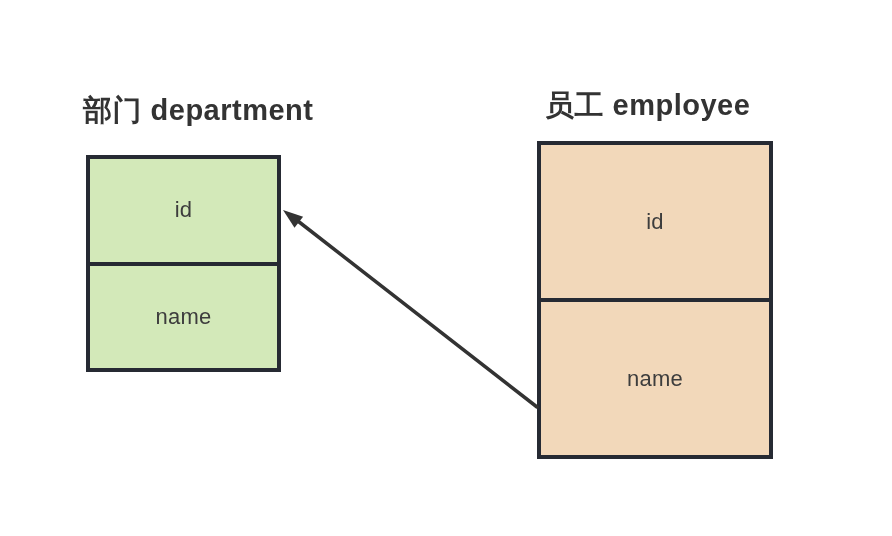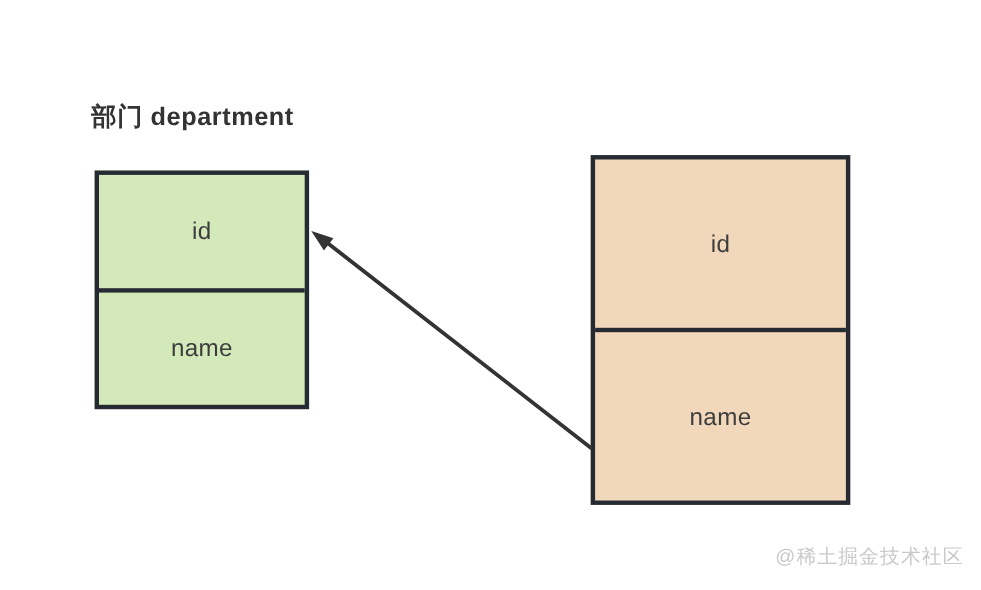--- a/index.html
+++ b/index.html
@@ -10,21 +10,21 @@
   }
   .canvas {
     position: relative;
     width: 892px;
     height: 536px;
     background: #ffffff;
     overflow: hidden;
   }
   .table-title {
     position: absolute;
-    font-size: 23px;
+    font-size: 29px;
     font-weight: 600;
     color: #333333;
     letter-spacing: 0.5px;
     white-space: nowrap;
   }
   .dept-title { left: 83px;  top: 91px; }
   .emp-title  { left: 545px; top: 86px; }
 
   .db-table {
     position: absolute;
@@ -73,31 +73,31 @@
     white-space: nowrap;
   }
 </style>
 </head>
 <body>
 
 <div class="canvas">
 
   <div class="table-title dept-title">部门 department</div>
 
+  <div class="table-title emp-title">员工 employee</div>
 
   <div class="db-table dept-table">
     <div class="db-row">id</div>
     <div class="db-row">name</div>
   </div>
 
   <div class="db-table emp-table">
     <div class="db-row">id</div>
     <div class="db-row">name</div>
   </div>
 
   <svg class="arrow-layer" viewBox="0 0 892 536" xmlns="http://www.w3.org/2000/svg">
     <line x1="537" y1="407" x2="294" y2="218" stroke="#333333" stroke-width="3.5" stroke-linecap="round"></line>
     <polygon points="283,210 303.1,216.7 294.5,227.8" fill="#333333"></polygon>
   </svg>
 
-  <div class="watermark">@稀土掘金技术社区</div>
 
 </div>
 
 </body></html>

